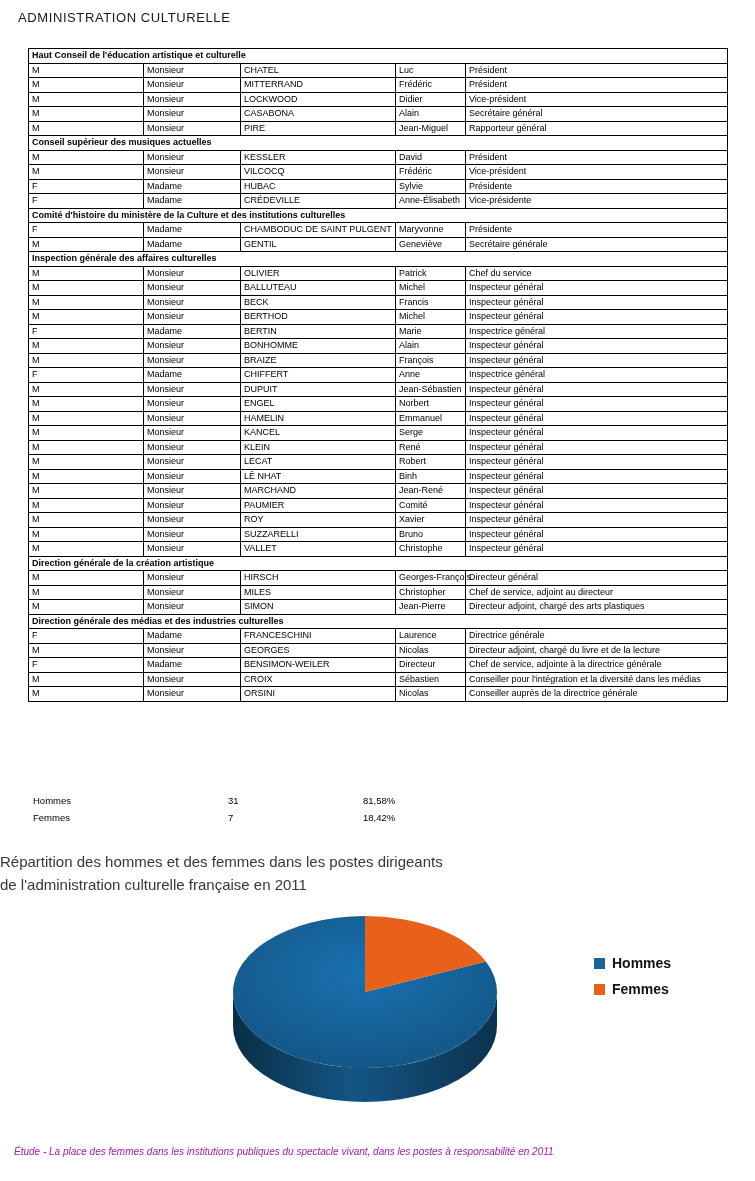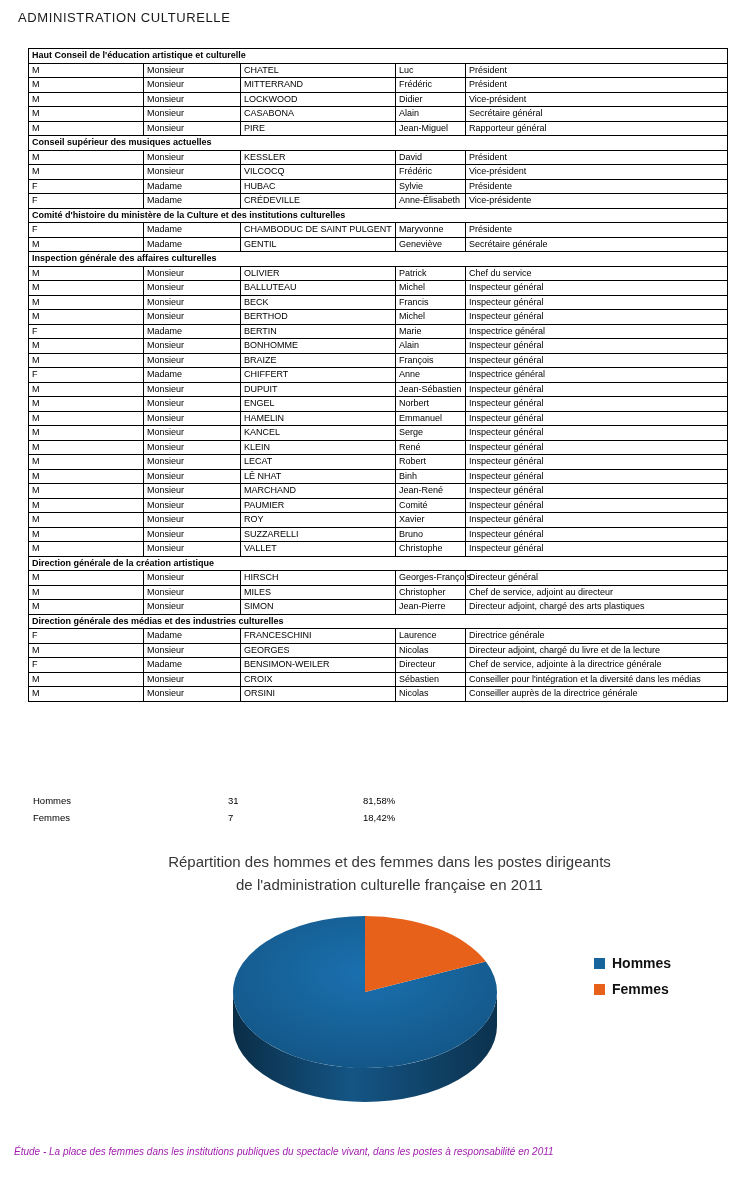--- a/index.html
+++ b/index.html
@@ -28,21 +28,21 @@
     vertical-align: middle;
   }
   tr.section-row td { font-weight: bold; font-size: 9px; }
   .stats { position: absolute; left: 33px; top: 792px; font-size: 9.5px; }
   .stats-row { display: flex; height: 17px; align-items: center; }
   .stats-label { width: 195px; display: inline-block; }
   .stats-count { width: 135px; display: inline-block; }
   .stats-pct { display: inline-block; }
   .chart-title {
     position: absolute; left: 0; top: 851px; width: 755px;
-    text-align: center; font-size: 15px; color: #373737; line-height: 1.5; padding-left: 24px;
+    font-size: 15px; color: #373737; line-height: 1.5;
   }
   svg.pie { position: absolute; left: 215px; top: 903px; width: 300px; height: 212px; }
   .legend { position: absolute; left: 594px; top: 955px; }
   .legend-item {
     display: flex; align-items: center; margin-bottom: 10px;
     font-size: 14px; font-weight: 600; color: #111;
   }
   .legend-swatch { width: 11px; height: 11px; margin-right: 7px; display: inline-block; }
   .caption {
     position: absolute; left: 14px; top: 1146px; width: 741px;

